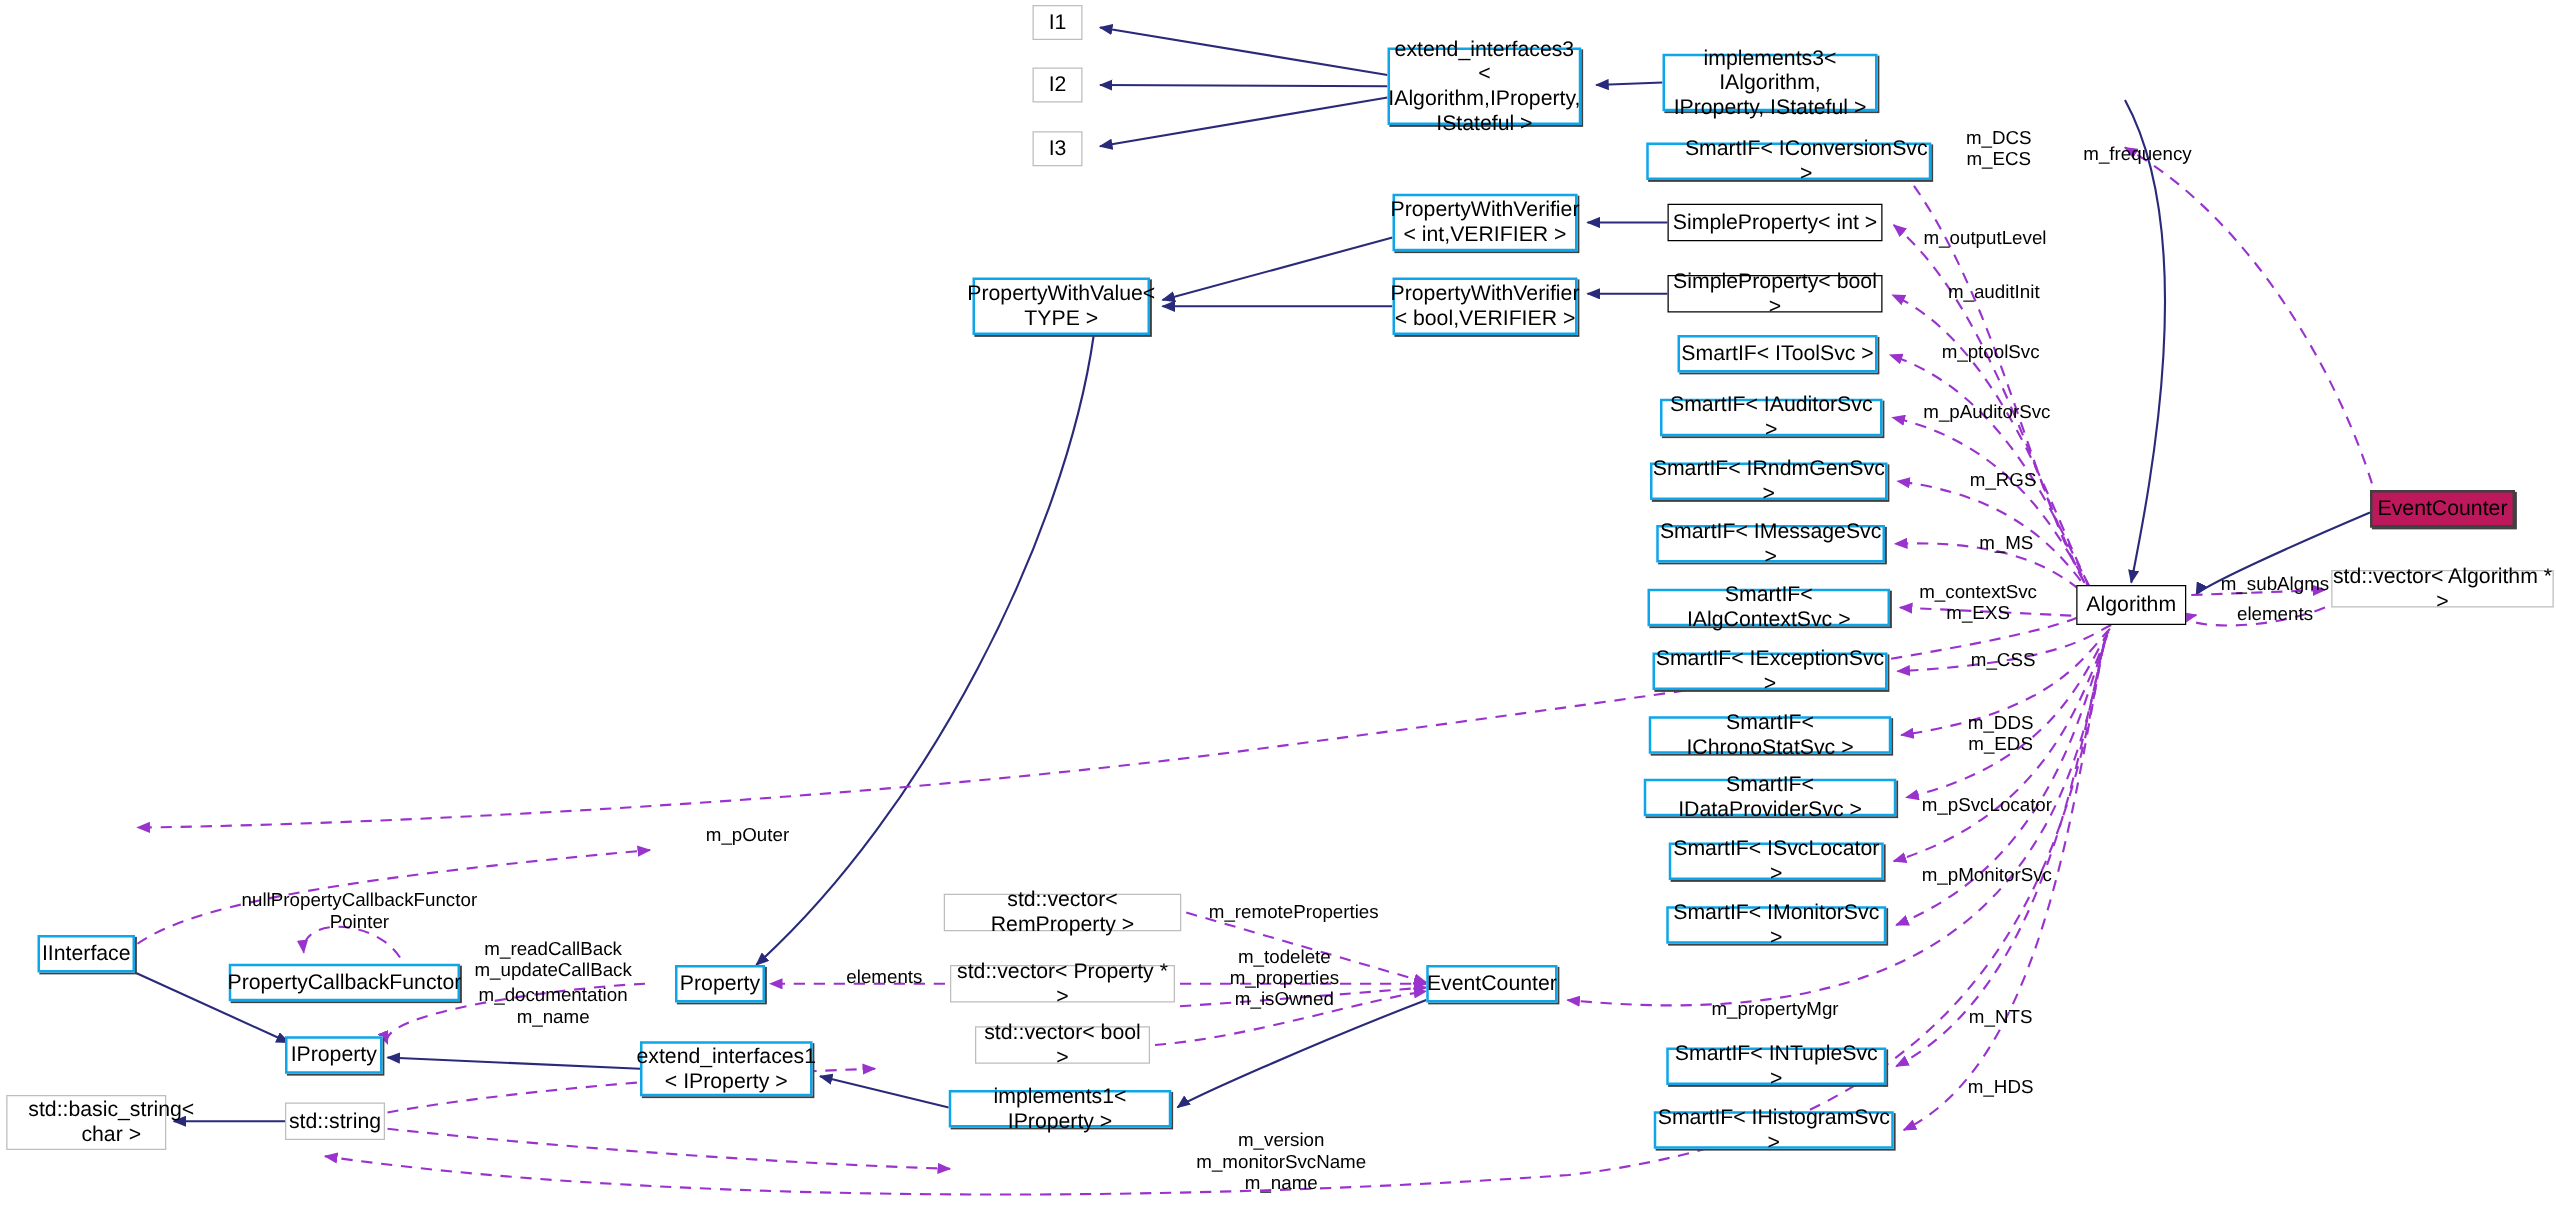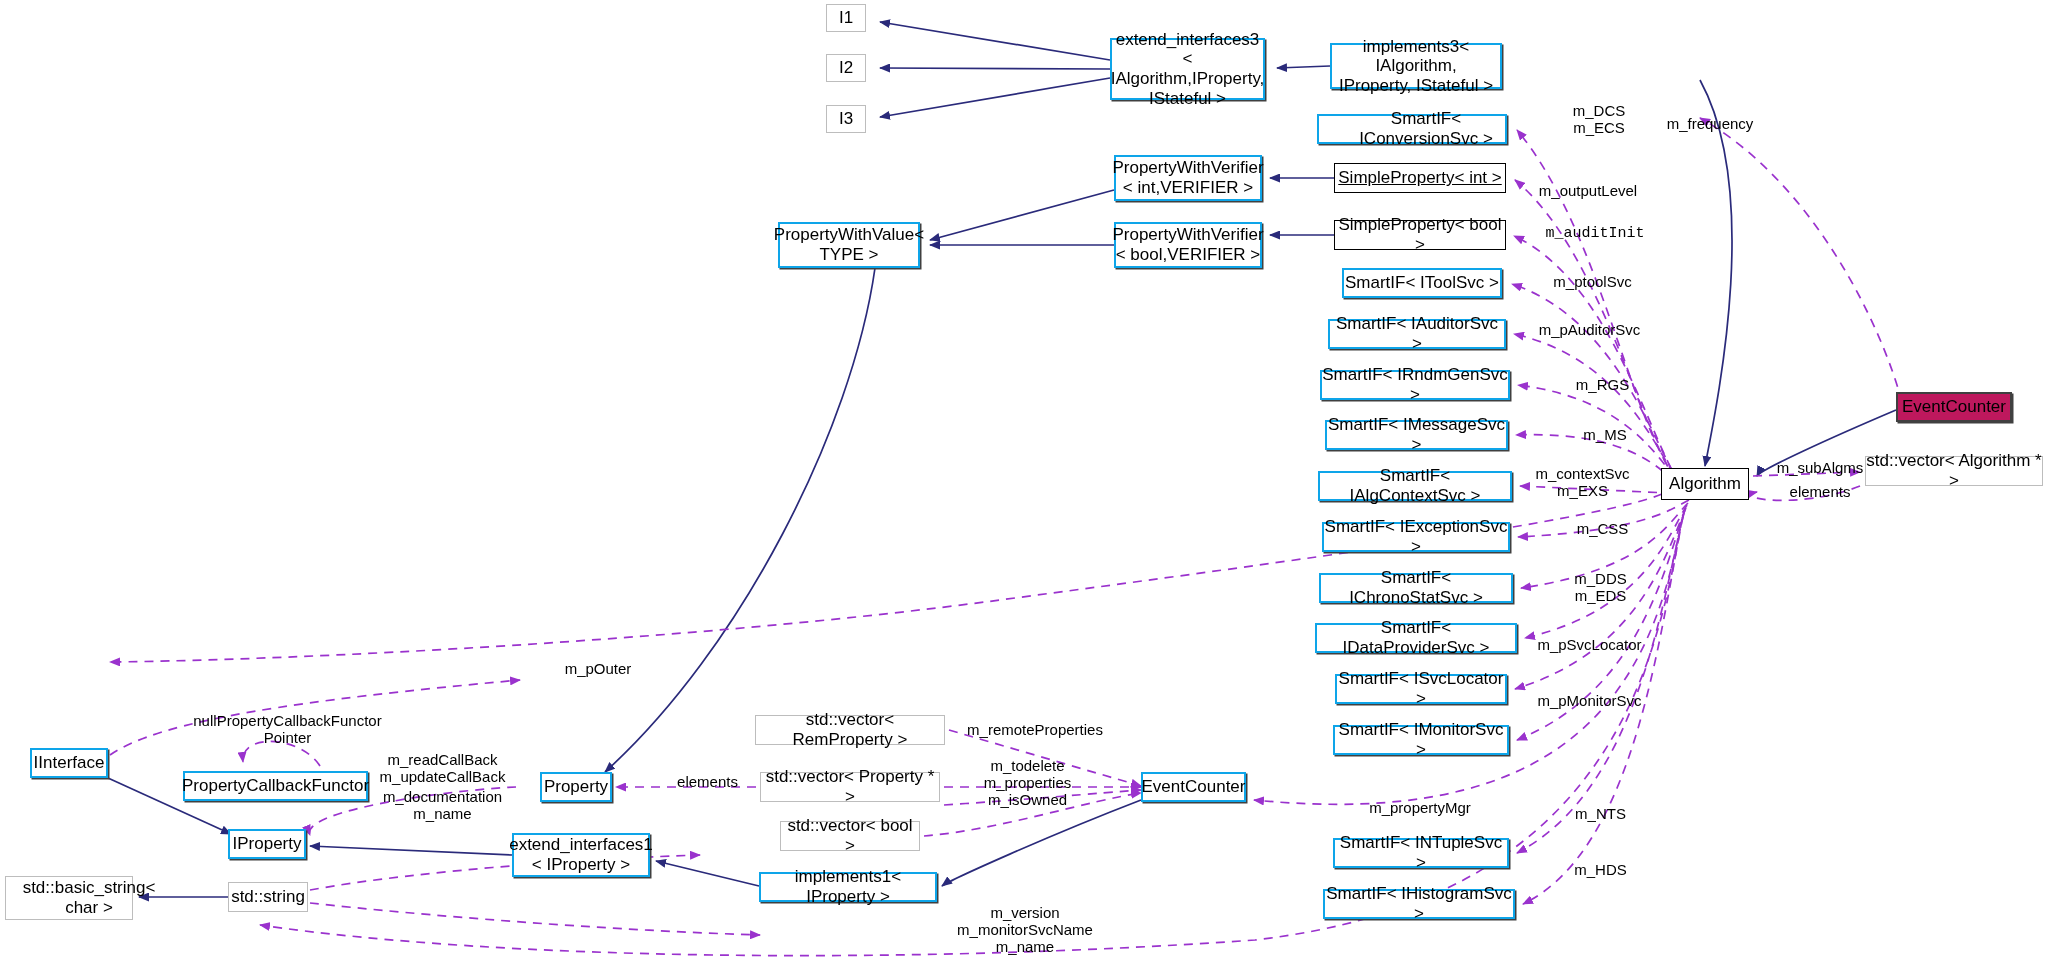--- a/index.html
+++ b/index.html
@@ -107,24 +107,24 @@
 
   <div id="node-layer">
       <div class="node n-light" style="left: 826px; top: 4px; width: 40px; height: 28px;">I1</div>
       <div class="node n-light" style="left: 826px; top: 54px; width: 40px; height: 28px;">I2</div>
       <div class="node n-light" style="left: 826px; top: 105px; width: 40px; height: 28px;">I3</div>
       <div class="node n-solid" style="left: 1110px; top: 38px; width: 155px; height: 62px;">extend_interfaces3
 &lt; IAlgorithm,IProperty,
 IStateful &gt;</div>
       <div class="node n-solid" style="left: 1330px; top: 43px; width: 172px; height: 46px;">implements3&lt; IAlgorithm,
 IProperty, IStateful &gt;</div>
-      <div class="node n-solid" style="left: 1317px; top: 114px; width: 190px; height: 30px; padding-left: 28px;">SmartIF&lt; IConversionSvc &gt;</div>
+      <div class="node n-solid" style="left: 1317px; top: 114px; width: 228px; height: 30px; padding-left: 28px;">SmartIF&lt; IConversionSvc &gt;</div>
       <div class="node n-solid" style="left: 1114px; top: 155px; width: 148px; height: 46px;">PropertyWithVerifier
 &lt; int,VERIFIER &gt;</div>
-      <div class="node n-plain" style="left: 1334px; top: 163px; width: 172px; height: 30px; text-decoration: underline;">SimpleProperty&lt; int &gt;</div>
+      <div class="node n-plain" style="left: 1334px; top: 163px; width: 172px; height: 30px;">SimpleProperty&lt; int &gt;</div>
       <div class="node n-solid" style="left: 778px; top: 222px; width: 142px; height: 46px;">PropertyWithValue&lt;
 TYPE &gt;</div>
       <div class="node n-solid" style="left: 1114px; top: 222px; width: 148px; height: 46px;">PropertyWithVerifier
 &lt; bool,VERIFIER &gt;</div>
       <div class="node n-plain" style="left: 1334px; top: 220px; width: 172px; height: 30px;">SimpleProperty&lt; bool &gt;</div>
       <div class="node n-solid" style="left: 1342px; top: 268px; width: 160px; height: 30px;">SmartIF&lt; IToolSvc &gt;</div>
       <div class="node n-solid" style="left: 1328px; top: 319px; width: 178px; height: 30px;">SmartIF&lt; IAuditorSvc &gt;</div>
       <div class="node n-solid" style="left: 1320px; top: 370px; width: 190px; height: 30px;">SmartIF&lt; IRndmGenSvc &gt;</div>
       <div class="node n-solid" style="left: 1325px; top: 420px; width: 183px; height: 30px;">SmartIF&lt; IMessageSvc &gt;</div>
       <div class="node n-solid" style="left: 1318px; top: 471px; width: 194px; height: 30px;">SmartIF&lt; IAlgContextSvc &gt;</div>
@@ -151,21 +151,21 @@
       <div class="node n-light" style="left: 760px; top: 772px; width: 180px; height: 30px;">std::vector&lt; Property * &gt;</div>
       <div class="node n-light" style="left: 780px; top: 821px; width: 140px; height: 30px;">std::vector&lt; bool &gt;</div>
       <div class="node n-solid" style="left: 759px; top: 872px; width: 178px; height: 30px;">implements1&lt; IProperty &gt;</div>
       <div class="node n-solid" style="left: 1141px; top: 772px; width: 105px; height: 30px;">EventCounter</div>
     </div>
   <div id="label-layer">
       <div class="elabel" style="left: 1554px; top: 103px; width: 90px;">m_DCS
 m_ECS</div>
       <div class="elabel" style="left: 1655px; top: 116px; width: 110px;">m_frequency</div>
       <div class="elabel" style="left: 1528px; top: 183px; width: 120px;">m_outputLevel</div>
-      <div class="elabel" style="left: 1545px; top: 226px; width: 100px; font-family: Liberation Mono, monospace;">m_auditInit</div>
+      <div class="elabel" style="left: 1545px; top: 226px; width: 100px;">m_auditInit</div>
       <div class="elabel" style="left: 1540px; top: 274px; width: 105px;">m_ptoolSvc</div>
       <div class="elabel" style="left: 1527px; top: 322px; width: 125px;">m_pAuditorSvc</div>
       <div class="elabel" style="left: 1560px; top: 377px; width: 85px;">m_RGS</div>
       <div class="elabel" style="left: 1565px; top: 427px; width: 80px;">m_MS</div>
       <div class="elabel" style="left: 1520px; top: 466px; width: 125px;">m_contextSvc
 m_EXS</div>
       <div class="elabel" style="left: 1560px; top: 521px; width: 85px;">m_CSS</div>
       <div class="elabel" style="left: 1558px; top: 571px; width: 85px;">m_DDS
 m_EDS</div>
       <div class="elabel" style="left: 1527px; top: 637px; width: 125px;">m_pSvcLocator</div>

